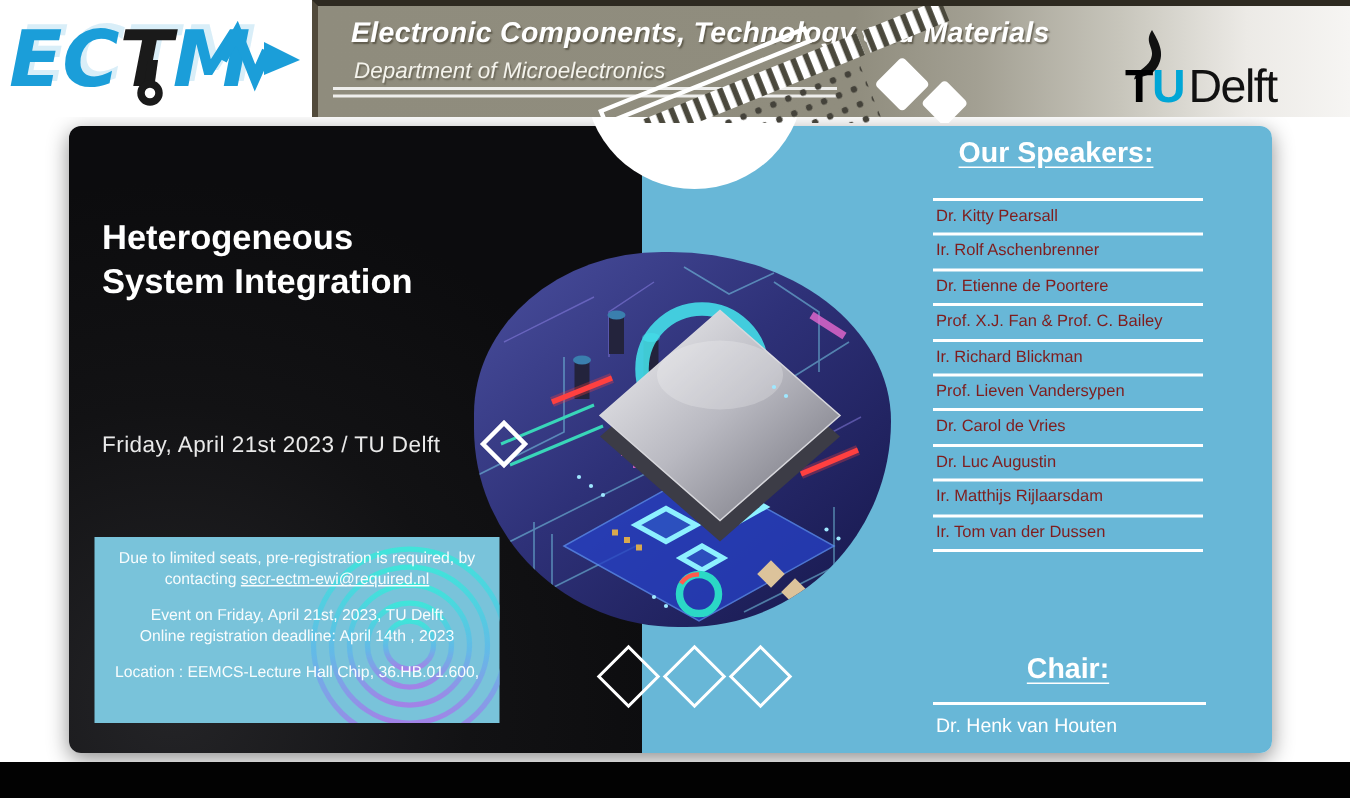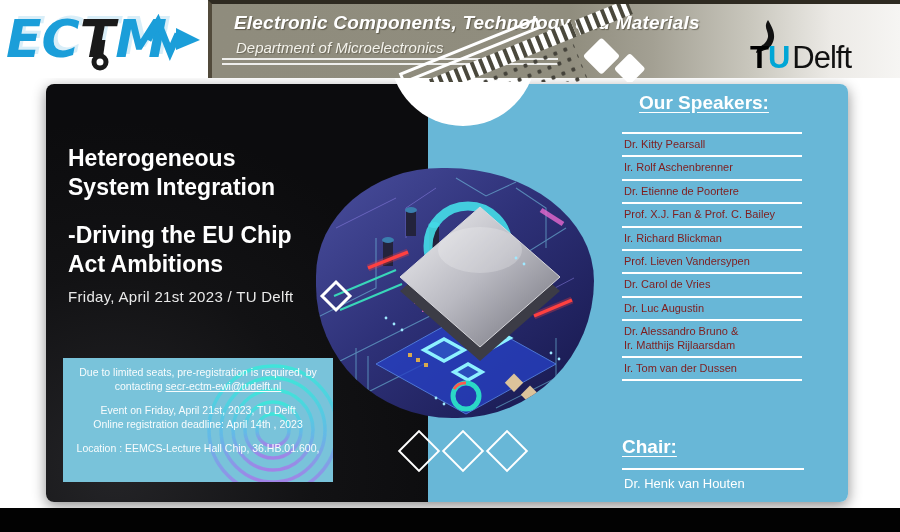--- a/index.html
+++ b/index.html
@@ -43,21 +43,21 @@
     padding:8px 10px;overflow:hidden;z-index:4;}
   .info-box .para{margin:0 0 10px 0;position:relative;z-index:2;text-align:center;}
   .info-box a{color:#f8fcfd;text-decoration:underline;}
   .loc2{padding-left:72px;}
   .spiral{position:absolute;left:135px;top:-3px;width:150px;height:150px;z-index:1;}
   
   .sp-heading{position:absolute;left:568px;top:8px;width:180px;text-align:center;color:#fff;
     font-size:19px;font-weight:bold;text-decoration:underline;text-underline-offset:3px;z-index:4;}
   .speakers-list{position:absolute;left:576px;top:48px;width:180px;z-index:4;border-bottom:2px solid #fff;}
   .speaker-row{border-top:2px solid #fff;padding:4px 0 4px 2px;font-size:11px;color:#7f1d1d;line-height:1.22;}
-  .chair-heading{position:absolute;left:576px;top:352px;width:180px;color:#fff;
+  .chair-heading{position:absolute;left:576px;top:352px;width:180px;text-align:center;color:#fff;
     font-size:19px;font-weight:bold;text-decoration:underline;text-underline-offset:3px;z-index:4;}
   .chair-item{position:absolute;left:576px;top:384px;width:180px;border-top:2px solid #fff;
     padding:6px 0 0 2px;font-size:13px;color:#fff;z-index:4;}
   
   .diamond{position:absolute;width:30px;height:30px;border:2.5px solid #fff;transform:rotate(45deg);
     box-sizing:border-box;z-index:4;background:transparent;}
   .d1{left:358px;top:352px}.d2{left:402px;top:352px}.d3{left:446px;top:352px}
   
   .bottom-bar{position:absolute;left:0;top:508px;width:900px;height:24px;background:#020202;z-index:6;}
 </style>
@@ -200,24 +200,20 @@
           <circle cx="235" cy="185" r="1.4"></circle>
           <circle cx="243" cy="191" r="1.4"></circle>
       </g>
     </svg>
   </div>
 
   <div class="title-block">
     <div>Heterogeneous</div>
     <div>System Integration</div>
   </div>
-  <div class="subtitle-block">
-    <div>-Driving the EU Chip</div>
-    <div>Act Ambitions</div>
-  </div>
   <div class="dateline">Friday, April 21st 2023 / TU Delft</div>
 
   <div class="info-box">
     <svg class="spiral" viewBox="0 0 150 150">
       <defs>
         <linearGradient id="sg" x1="0" y1="0" x2="0" y2="1">
           <stop offset="0" stop-color="#3ae8da"></stop>
             <stop offset=".55" stop-color="#62b9e8"></stop>
             <stop offset="1" stop-color="#a77ce8"></stop>
         </linearGradient>
@@ -225,21 +221,21 @@
       <g fill="none" stroke="url(#sg)" stroke-width="3.5" opacity=".9">
         <circle cx="75" cy="75" r="16"></circle>
           <circle cx="75" cy="75" r="28"></circle>
         <circle cx="75" cy="75" r="40"></circle>
           <circle cx="75" cy="75" r="52"></circle>
           <circle cx="75" cy="75" r="64"></circle>
       </g>
     </svg>
     <div class="para">
       <div>Due to limited seats, pre-registration is required, by</div>
-      <div><span>contacting </span><a>secr-ectm-ewi@tudelft.nl</a></div>
+      <div><span>contacting </span><a>secr-ectm-ewi@required.nl</a></div>
     </div>
     <div class="para">
       <div>Event on Friday, April 21st, 2023, TU Delft</div>
       <div>Online registration deadline: April 14th , 2023</div>
     </div>
     <div class="para">
       <div>Location : EEMCS-Lecture Hall Chip, 36.HB.01.600,</div>
     </div>
   </div>
 
@@ -263,21 +259,20 @@
       <div class="speaker-row">
         <div>Prof. Lieven Vandersypen</div>
       </div>
       <div class="speaker-row">
         <div>Dr. Carol de Vries</div>
       </div>
       <div class="speaker-row">
         <div>Dr. Luc Augustin</div>
       </div>
       <div class="speaker-row">
-        <div>Dr. Alessandro Bruno &amp;</div>
         <div>Ir. Matthijs Rijlaarsdam</div>
       </div>
       <div class="speaker-row">
         <div>Ir. Tom van der Dussen</div>
       </div>
     </div>
   <div class="chair-heading">Chair:</div>
   <div class="chair-item">Dr. Henk van Houten</div>
 
   <div class="diamond d1"></div>

